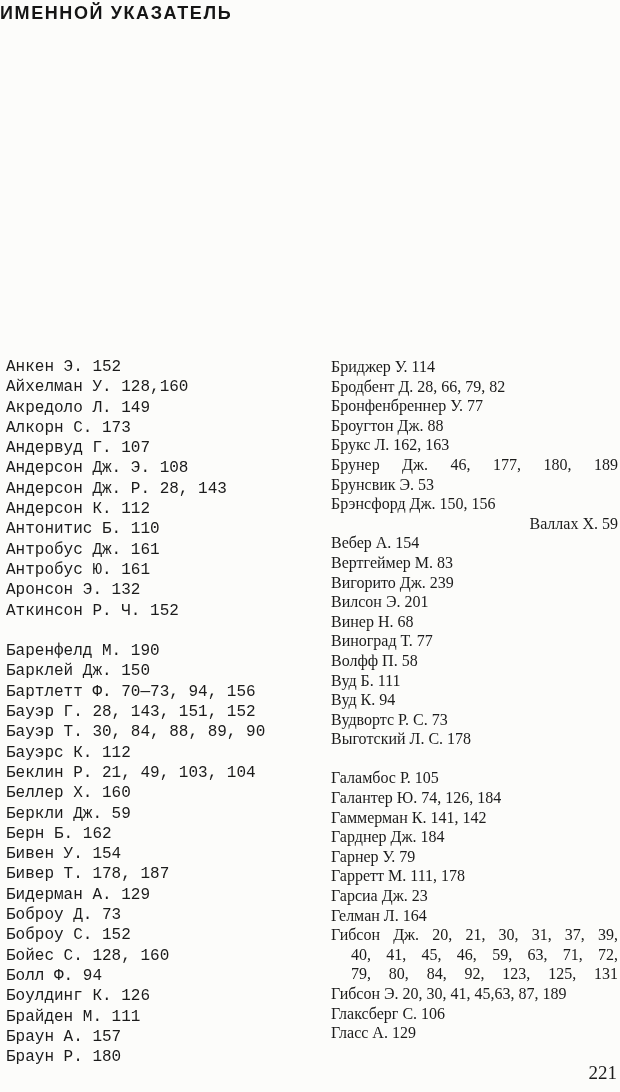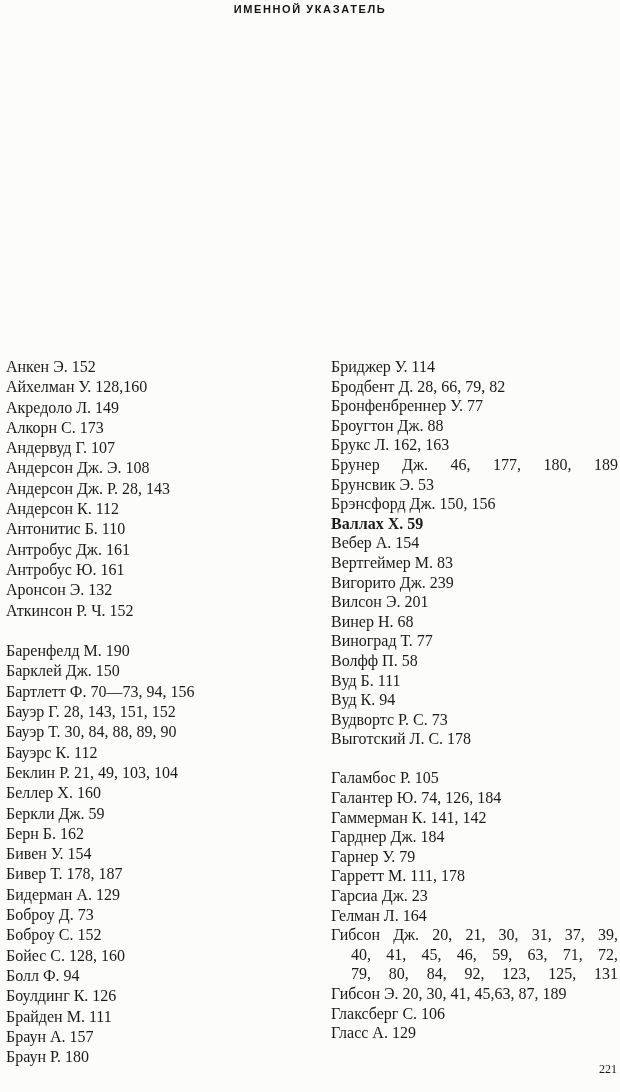--- a/index.html
+++ b/index.html
@@ -15,62 +15,63 @@
     background: #fcfcfa;
     color: #1b1b1b;
     font-family: "Liberation Serif", serif;
     overflow: hidden;
   }
   .page-title {
     position: absolute;
     top: 3px;
     left: 0;
     right: 0;
-    text-align: center;
     font-family: "Liberation Sans", sans-serif;
     font-weight: 700;
-    font-size: 11px;
+    font-size: 18px;
     letter-spacing: 1.6px;
     color: #151515;
   }
   .index-col {
     position: absolute;
     top: 357px;
     font-size: 16px;
     white-space: nowrap;
   }
   .col-left {
     left: 6px;
     width: 300px;
     line-height: 20.3px;
+    font-family: Liberation Mono, monospace;
   }
   .col-right {
     left: 331px;
     width: 287px;
     line-height: 19.6px;
   }
   .line {
     min-height: 1em;
   }
   .line.justify {
     text-align: justify;
     text-align-last: justify;
     white-space: normal;
   }
   .line.indent {
     padding-left: 20px;
   }
   .line.bold {
-    font-weight: 700;
+    font-weight: 400;
+    text-align: right;
   }
   .page-number {
     position: absolute;
     top: 1062px;
     right: 3px;
-    font-size: 12px;
+    font-size: 19px;
     color: #1b1b1b;
   }
 </style>
 </head>
 <body>
 
 <div class="page">
   <div class="page-title">ИМЕННОЙ УКАЗАТЕЛЬ</div>
 
   <div class="index-col col-left" id="left-col">

